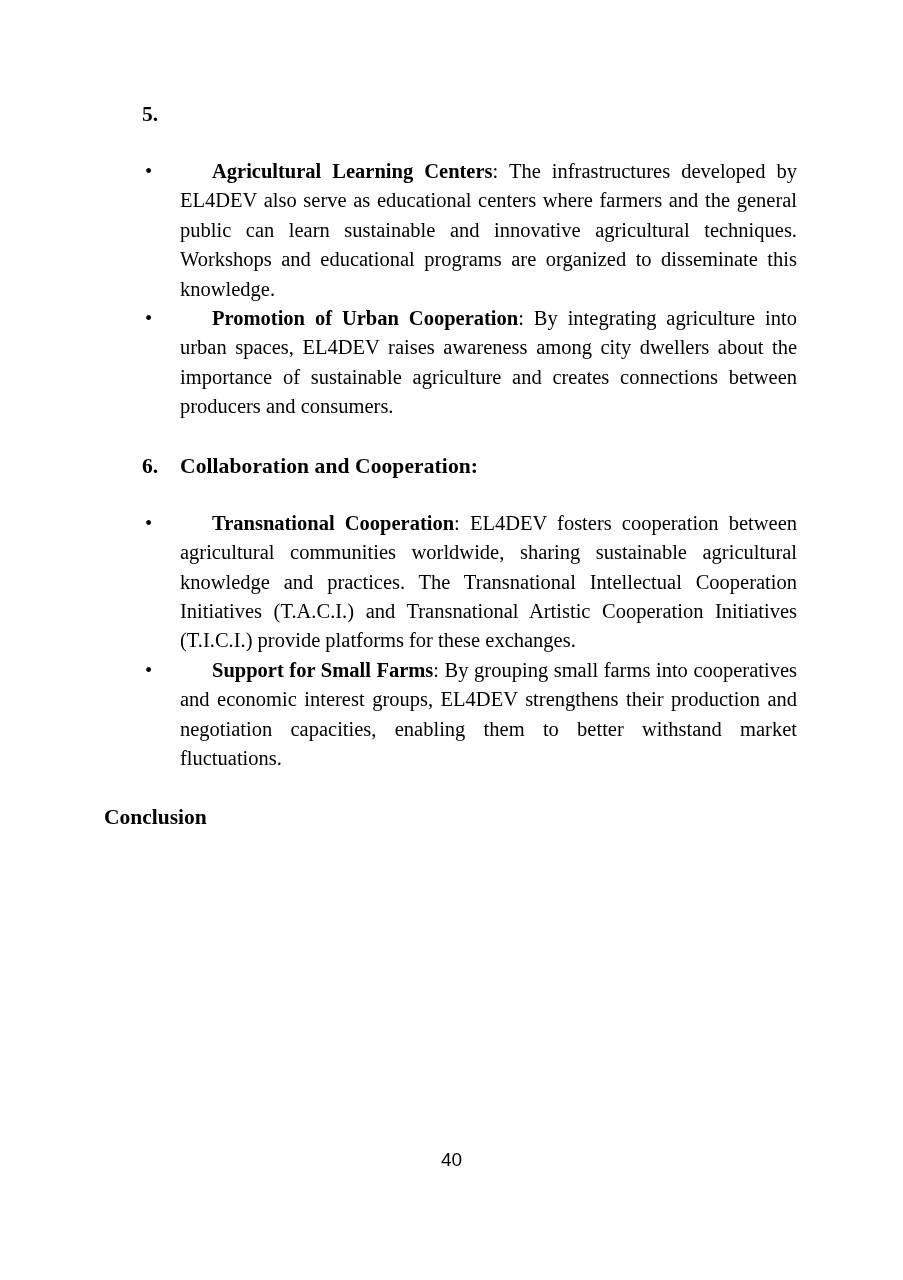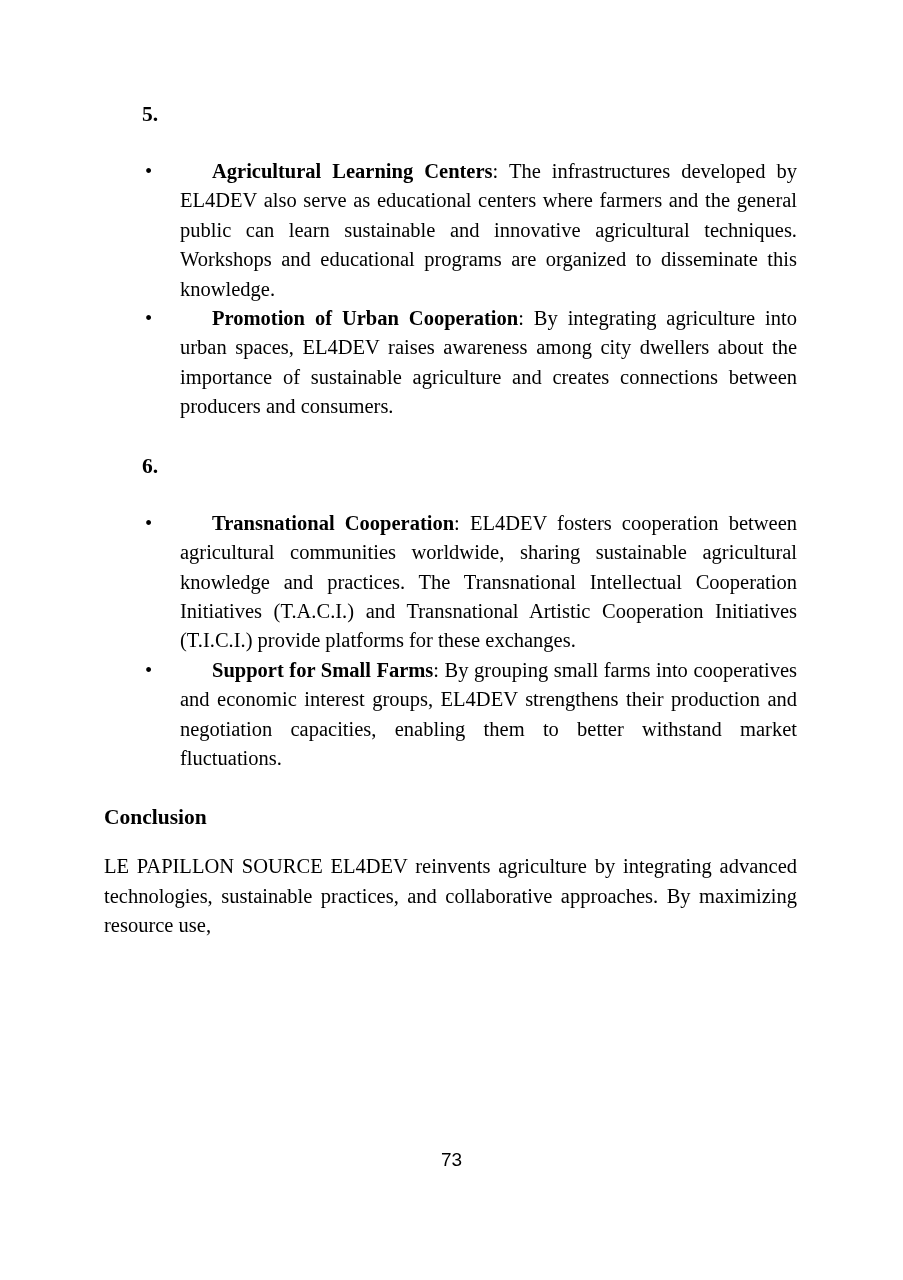--- a/index.html
+++ b/index.html
@@ -131,20 +131,21 @@
       <li>
         <span class="bullet-marker">•</span>
         <span class="lead">Promotion of Urban Cooperation</span><span>: By integrating agriculture into urban spaces, EL4DEV raises awareness among city dwellers about the importance of sustainable agriculture and creates connections between producers and consumers.</span>
       </li>
     </ul>
 
     <div class="gap-block"></div>
 
     <div class="section-heading">
       <span class="num">6.</span>
+      <span class="heading-text">Collaboration and Cooperation:</span>
     </div>
 
     <div class="gap-after-heading"></div>
 
     <ul class="bullets">
       <li>
         <span class="bullet-marker">•</span>
         <span class="lead">Transnational Cooperation</span><span>: EL4DEV fosters cooperation between agricultural communities worldwide, sharing sustainable agricultural knowledge and practices. The Transnational Intellectual Cooperation Initiatives (T.A.C.I.) and Transnational Artistic Cooperation Initiatives (T.I.C.I.) provide platforms for these exchanges.</span>
       </li>
       <li>
@@ -152,18 +153,17 @@
         <span class="lead">Support for Small Farms</span><span>: By grouping small farms into cooperatives and economic interest groups, EL4DEV strengthens their production and negotiation capacities, enabling them to better withstand market fluctuations.</span>
       </li>
     </ul>
 
     <div class="gap-block"></div>
 
     <div class="plain-heading">Conclusion</div>
 
     <div class="gap-small"></div>
 
-    <p class="body-paragraph">LE PAPILLON SOURCE EL4DEV reinvents agriculture by integrating advanced technologies, sustainable practices, and collaborative approaches. By maximizing resource use,</p>
 
   </div>
 
-  <div class="page-number">73</div>
+  <div class="page-number">40</div>
 </div>
 
 </body></html>

